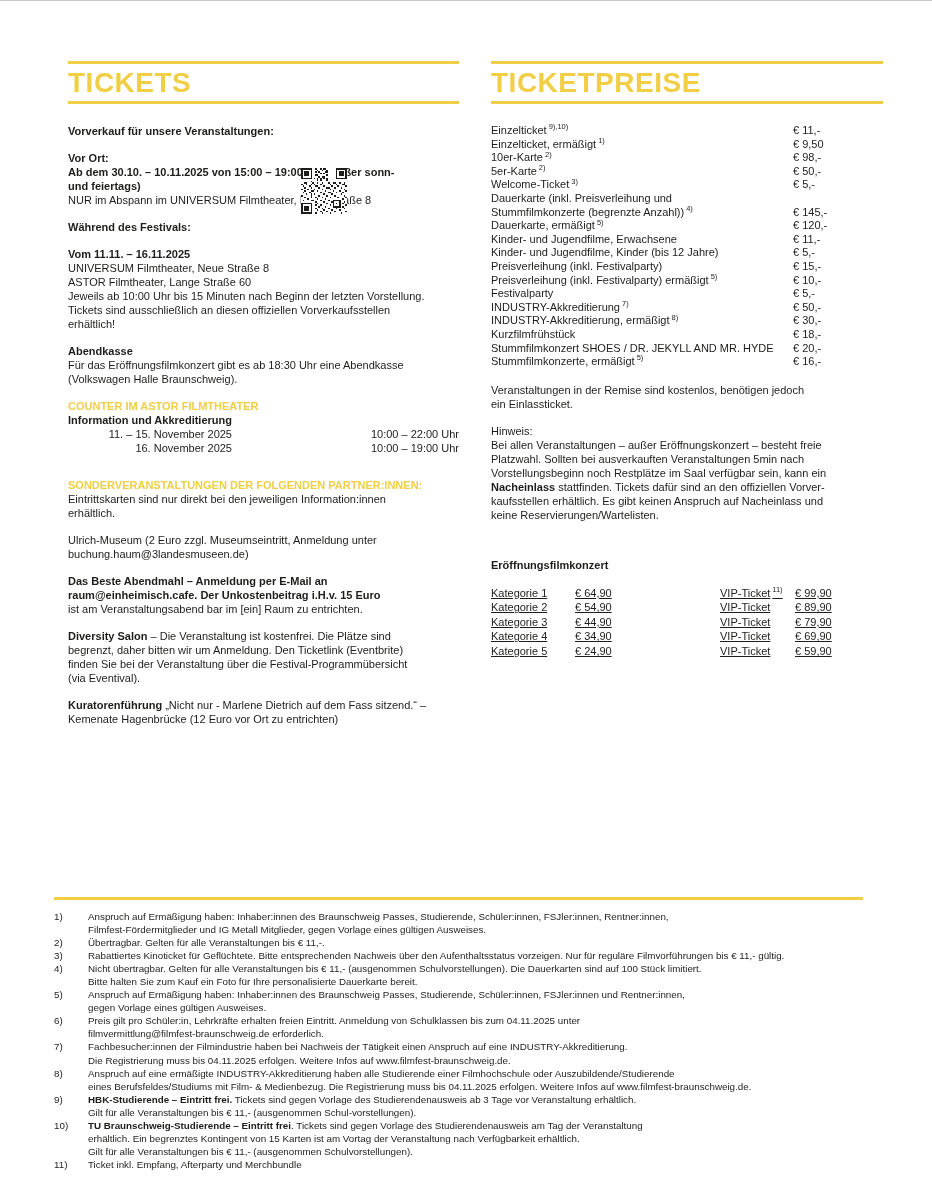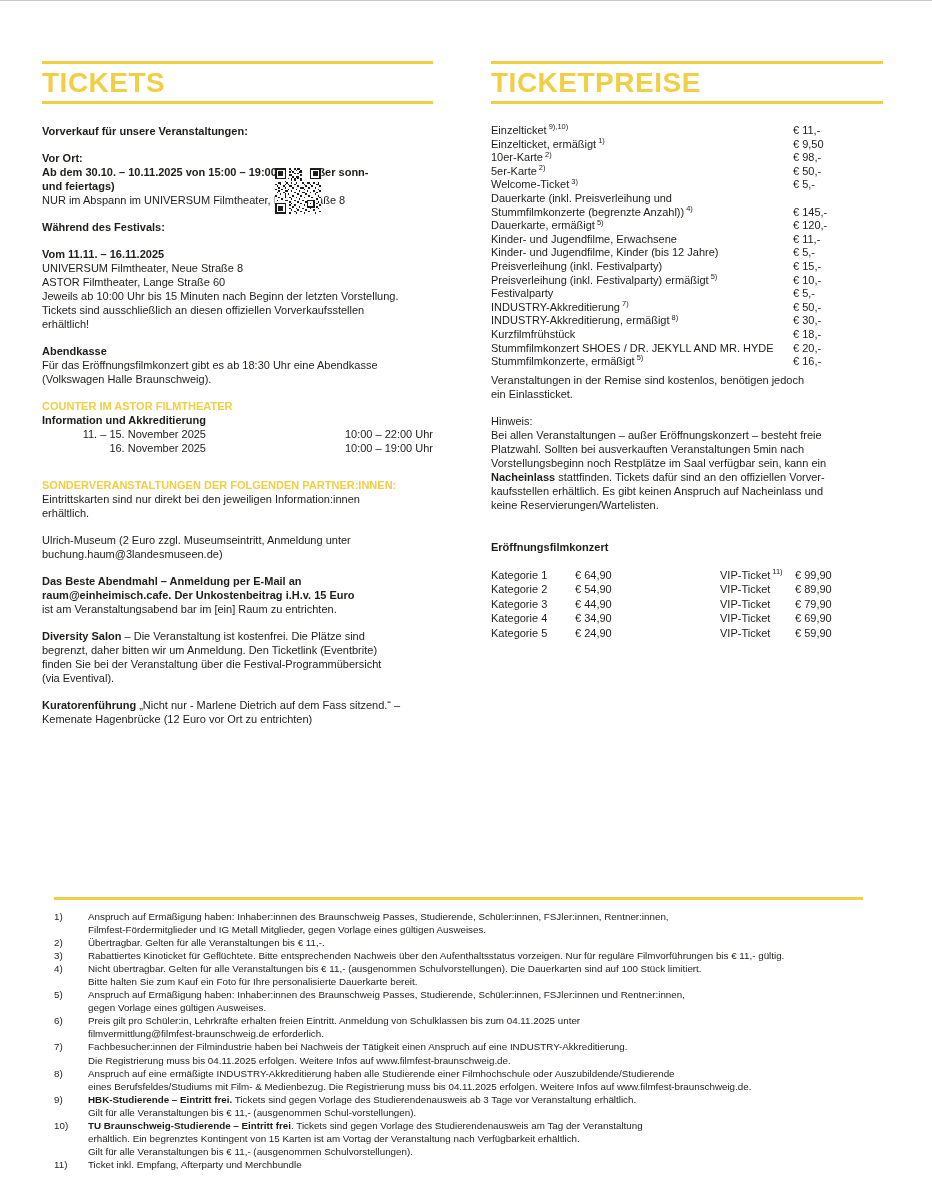--- a/index.html
+++ b/index.html
@@ -6,44 +6,44 @@
     --accent:#F0CE45;
     --ink:#1D1D1B;
   }
   html,body{margin:0;padding:0;background:#ffffff;}
   body{
     width:932px;height:1178px;position:relative;overflow:hidden;
     font-family:"Liberation Sans",sans-serif;color:var(--ink);
   }
   .top-border{position:absolute;top:0;left:0;width:932px;height:1px;background:#C9C9C9;}
   .col{position:absolute;top:61px;}
-  .col-left{left:42px;width:391px;}
+  .col-left{left:68px;width:391px;}
   .col-right{left:491px;width:392px;}
   .head{margin-bottom:20px;}
   .rule{height:3px;background:var(--accent);}
   .h1{
     font-size:28px;font-weight:800;color:var(--accent);
     line-height:32px;letter-spacing:0.5px;padding:3px 0 2px;
   }
   .block{margin-bottom:13px;font-size:11px;line-height:14px;}
   .ln{white-space:pre;}
   .bd{font-weight:bold;}
   .bd:empty{display:none;}
   .accent{color:var(--accent);}
   .gap-lg{margin-top:23px;}
   .counter-row{display:grid;grid-template-columns:164px auto;text-align:right;}
   .qr{position:absolute;left:233px;top:107px;width:46px;height:46px;}
   
-  .price-list{font-size:11px;line-height:13.6px;margin-bottom:4px;}
+  .price-list{font-size:11px;line-height:13.6px;margin-bottom:14px;}
   .pr-row{display:grid;grid-template-columns:302px auto;}
   .pr-label{white-space:nowrap;}
   sup{font-size:7.5px;line-height:0;margin-left:2px;}
   sup:empty{display:none;margin:0;}
-  .konzert{margin-top:28px;}
-  .cat-table{font-size:11px;line-height:14.6px;margin-top:14px;}
+  .konzert{margin-top:36px;}
+  .cat-table{font-size:11px;line-height:14.6px;margin-top:14px;text-decoration:underline;}
   .cat-row{display:grid;grid-template-columns:84px 145px 75px auto;}
   
   .footnotes{position:absolute;left:54px;top:897px;width:809px;}
   .fn-lines{margin-top:10px;font-size:9.8px;line-height:13.05px;}
   .fn-ln{display:grid;grid-template-columns:34px auto;}
   .fn-t{white-space:pre;}
 </style>
 </head>
 <body>
 

